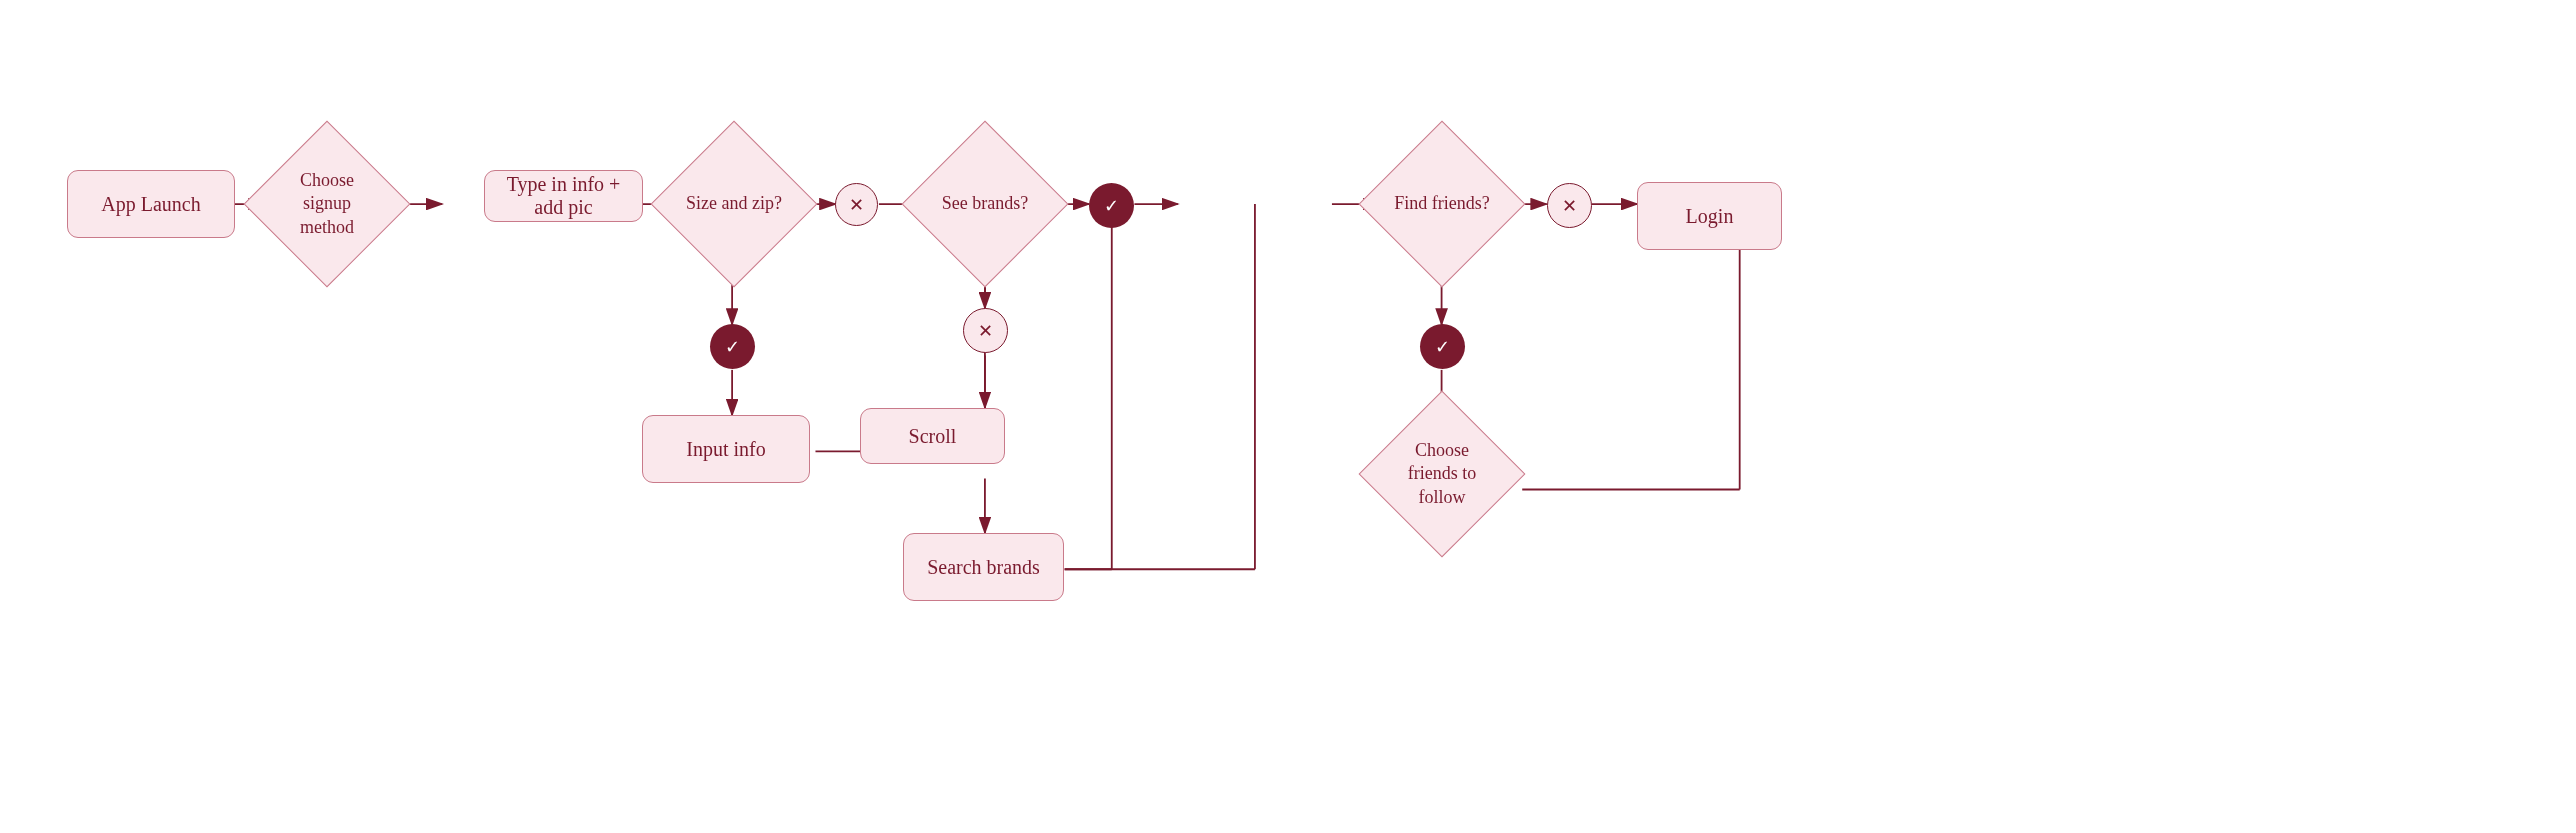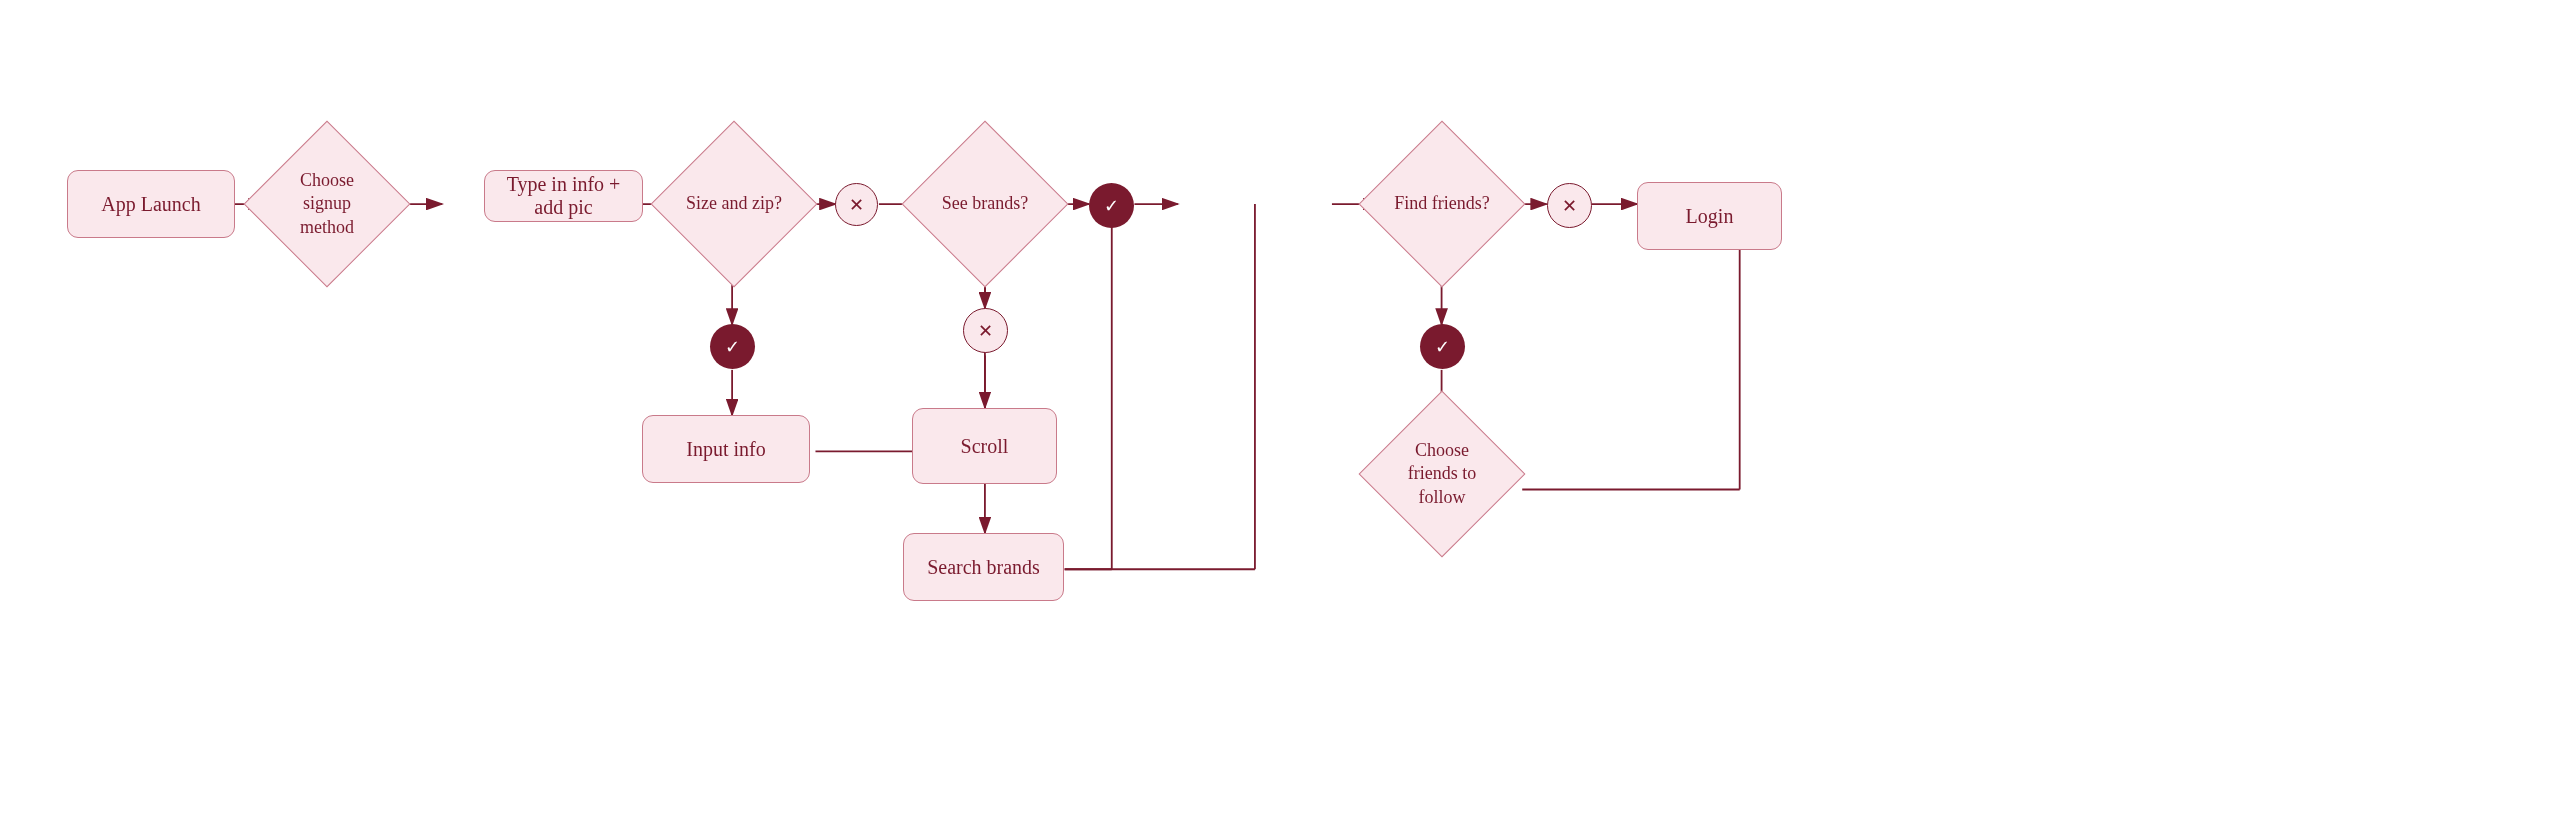--- a/index.html
+++ b/index.html
@@ -207,21 +207,21 @@
   <div class="node" style="left:642px; top:415px; width:168px; height:68px;">
     <div class="node-rect" style="width:100%; height:100%; display:flex; align-items:center; justify-content:center;text-align:center;">
       <span>Input info</span>
     </div>
   </div>
 
   <div class="node node-circle node-circle-x" style="left:963px; top:308px; width:45px; height:45px; border-radius:50%; border:1.8px solid #7a1a2e; background:#fae8ec; font-size:18px; color:#7a1a2e; display:flex; align-items:center; justify-content:center;">
     <span>✕</span>
   </div>
 
-  <div class="node" style="left:912px; top:408px; width:145px; height:76px;">
+  <div class="node" style="left:860px; top:408px; width:145px; height:56px;">
     <div class="node-rect" style="width:100%; height:100%; display:flex; align-items:center; justify-content:center;">
       <span>Scroll</span>
     </div>
   </div>
 
   <div class="node" style="left:903px; top:533px; width:161px; height:68px;border-radius:17px;">
     <div class="node-rect" style="width:100%; height:100%; display:flex; align-items:center; justify-content:center;">
       <span>Search brands</span>
     </div>
   </div>

